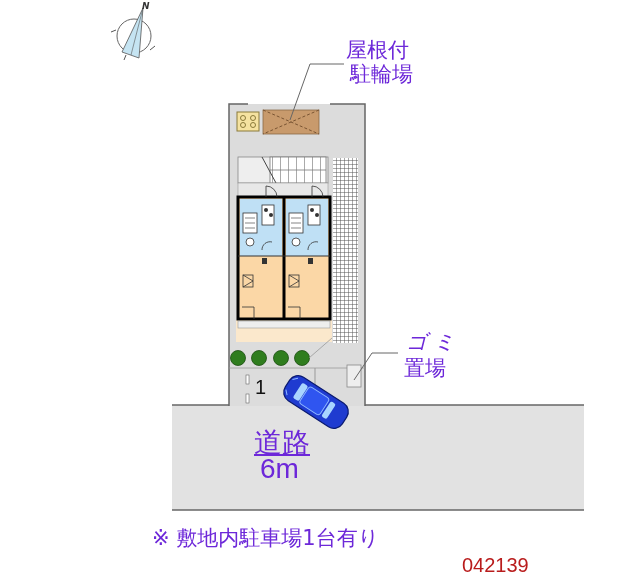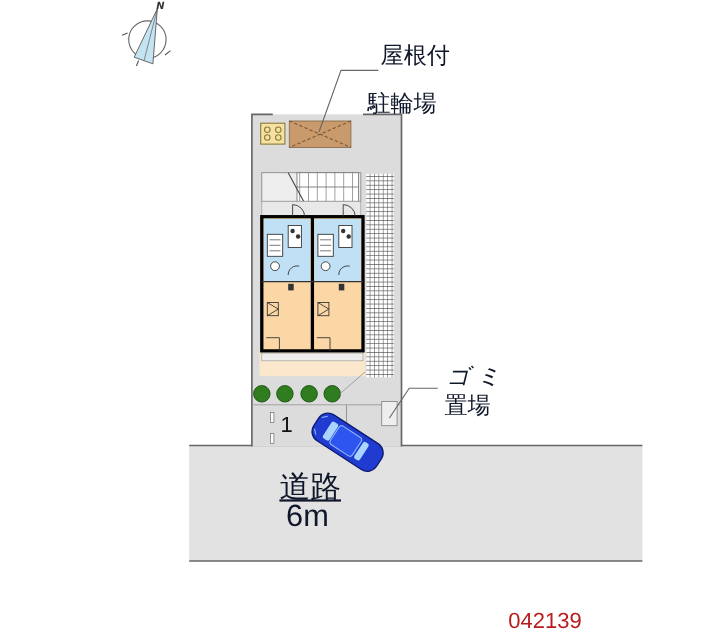--- a/index.html
+++ b/index.html
@@ -1,19 +1,19 @@
 <!DOCTYPE html>
 <html><head>
   <meta charset="utf-8">
   <style>
     html, body { margin: 0; padding: 0; background: #ffffff; }
     body { width: 640px; height: 582px; position: relative; overflow: hidden;
            font-family: "DejaVu Sans", "Liberation Sans", sans-serif; color: #111; }
     .abs { position: absolute; }
-    .label { font-size: 21px; line-height: 25px; color: #0f172a; white-space: nowrap; }
+    .label { font-size: 21px; line-height: 25px; color: #6d28d9; white-space: nowrap; }
     svg { position: absolute; left: 0; top: 0; }
   </style>
 </head>
 <body>
 
 <div style="position:absolute;left:0;top:0;width:640px;height:582px;">
 
   <svg width="640" height="582" viewBox="0 0 640 582" xmlns="http://www.w3.org/2000/svg">
     <defs>
       <pattern id="grid" width="4" height="4" patternUnits="userSpaceOnUse">
@@ -136,25 +136,26 @@
       <circle cx="134" cy="36" r="17" fill="none" stroke="#666" stroke-width="1"></circle>
       <path d="M143 8 L122 52 L139 58 Z" fill="#c5e4f2" stroke="#555" stroke-width="0.8"></path>
       <path d="M143 8 L131 55" stroke="#555" stroke-width="0.6"></path>
       <path d="M111 32 L116 30 M150 50 L155 46 M124 60 L126 55" stroke="#555" stroke-width="1"></path>
     </g>
   </svg>
 
   <div class="abs" style="left:142px;top:1px;font-size:9px;font-style:italic;font-weight:bold;color:#333;">N</div>
 
   <div class="abs label" style="left:346px;top:38px;">屋根付</div>
-  <div class="abs label" style="left:334px;top:62px;margin-top:20px;">駐輪場</div>
+  <div class="abs label" style="left:350px;top:62px;">駐輪場</div>
 
   <div class="abs label" style="left:406px;top:330px;letter-spacing:6px;font-style:italic;">ゴミ</div>
   <div class="abs label" style="left:404px;top:356px;">置場</div>
 
   <div class="abs" style="left:255px;top:376px;font-size:20px;font-family:'Liberation Sans',sans-serif;color:#111;">1</div>
 
   <div class="abs label" style="left:254px;top:430px;font-size:28px;text-decoration:underline;">道路</div>
   <div class="abs label" style="left:260px;top:456px;font-size:28px;font-family:'Liberation Sans',sans-serif;">6m</div>
 
+  <div class="abs label" style="left:152px;top:526px;font-size:21px;">※ 敷地内駐車場1台有り</div>
 
   <div class="abs" style="left:462px;top:554px;font-size:20px;font-family:'Liberation Sans',sans-serif;color:#b91c1c;">042139</div>
 </div>
 
 </body></html>

